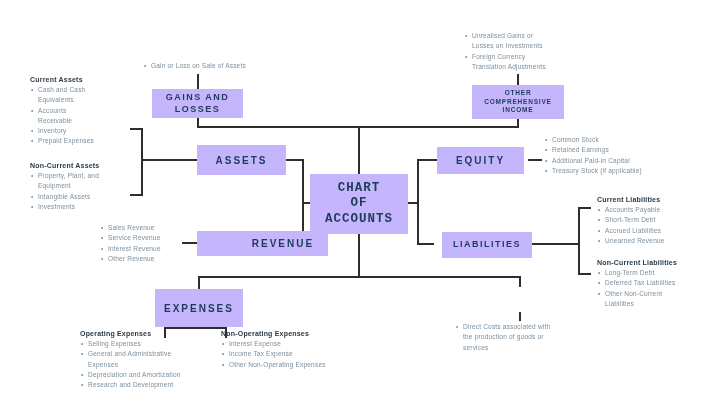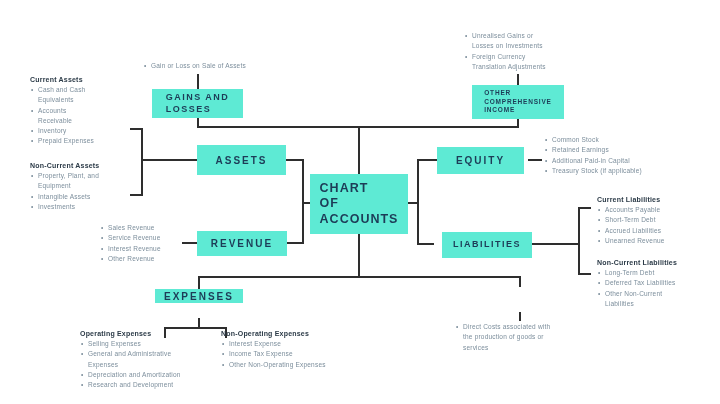--- a/index.html
+++ b/index.html
@@ -3,32 +3,32 @@
 <meta charset="utf-8">
 <title>Chart of Accounts</title>
 <style>
   html,body{margin:0;padding:0;background:#ffffff;}
   #canvas{
     position:relative;width:720px;height:404px;background:#ffffff;overflow:hidden;
     font-family:"Liberation Sans","DejaVu Sans",sans-serif;
   }
   
   .node{
-    position:absolute;background:#5eead4;color:#1d3c57;font-weight:bold;
-    display:flex;align-items:center;justify-content:center;
+    position:absolute;background:#c4b5fd;color:#1d3c57;font-weight:bold;
+    display:flex;align-items:center;justify-content:center;text-align:center;
     white-space:pre-line;letter-spacing:1.5px;line-height:1.3;
   }
   #b-gains{left:152px;top:89px;width:91px;height:29px;font-size:9px;}
   #b-oci{left:472px;top:85px;width:92px;height:34px;font-size:6.5px;letter-spacing:.8px;}
   #b-assets{left:197px;top:145px;width:89px;height:30px;font-size:10px;letter-spacing:2px;}
   #b-equity{left:437px;top:147px;width:87px;height:27px;font-size:10px;letter-spacing:2px;}
-  #b-coa{left:310px;top:174px;width:98px;height:60px;font-size:12.5px;letter-spacing:1px;line-height:1.25;}
-  #b-revenue{left:197px;top:231px;width:90px;height:25px;font-size:10px;letter-spacing:2px;}
+  #b-coa{left:310px;top:174px;width:98px;height:60px;font-size:12.5px;letter-spacing:1px;line-height:1.25;font-family:Liberation Mono, monospace;}
+  #b-revenue{left:197px;top:231px;width:90px;height:25px;font-size:10px;letter-spacing:2px;padding-left:41px;}
   #b-liab{left:434px;top:232px;width:90px;height:26px;font-size:9px;letter-spacing:1.5px;margin-left:8px;}
-  #b-expenses{left:155px;top:289px;width:88px;height:14px;font-size:10px;letter-spacing:2px;}
+  #b-expenses{left:155px;top:289px;width:88px;height:38px;font-size:10px;letter-spacing:2px;}
   #b-cogs{left:477px;top:287px;width:86px;height:25px;font-size:10px;letter-spacing:2px;}
   
   .ln{position:absolute;background:#2e2e2e;}
   .v{width:2px;} .h{height:2px;}
   #l1{left:197px;top:74px;height:15px;}   #l2{left:517px;top:74px;height:11px;}
   #l3{left:197px;top:126px;width:322px;}  #l4{left:197px;top:118px;height:10px;}
   #l5{left:517px;top:119px;height:9px;}   #l6{left:358px;top:126px;height:48px;}
   #l7{left:141px;top:128px;height:68px;}  #l8{left:130px;top:128px;width:13px;}
   #l9{left:130px;top:194px;width:13px;}   #l10{left:141px;top:159px;width:56px;}
   #l11{left:302px;top:159px;height:85px;} #l12{left:286px;top:159px;width:18px;}

